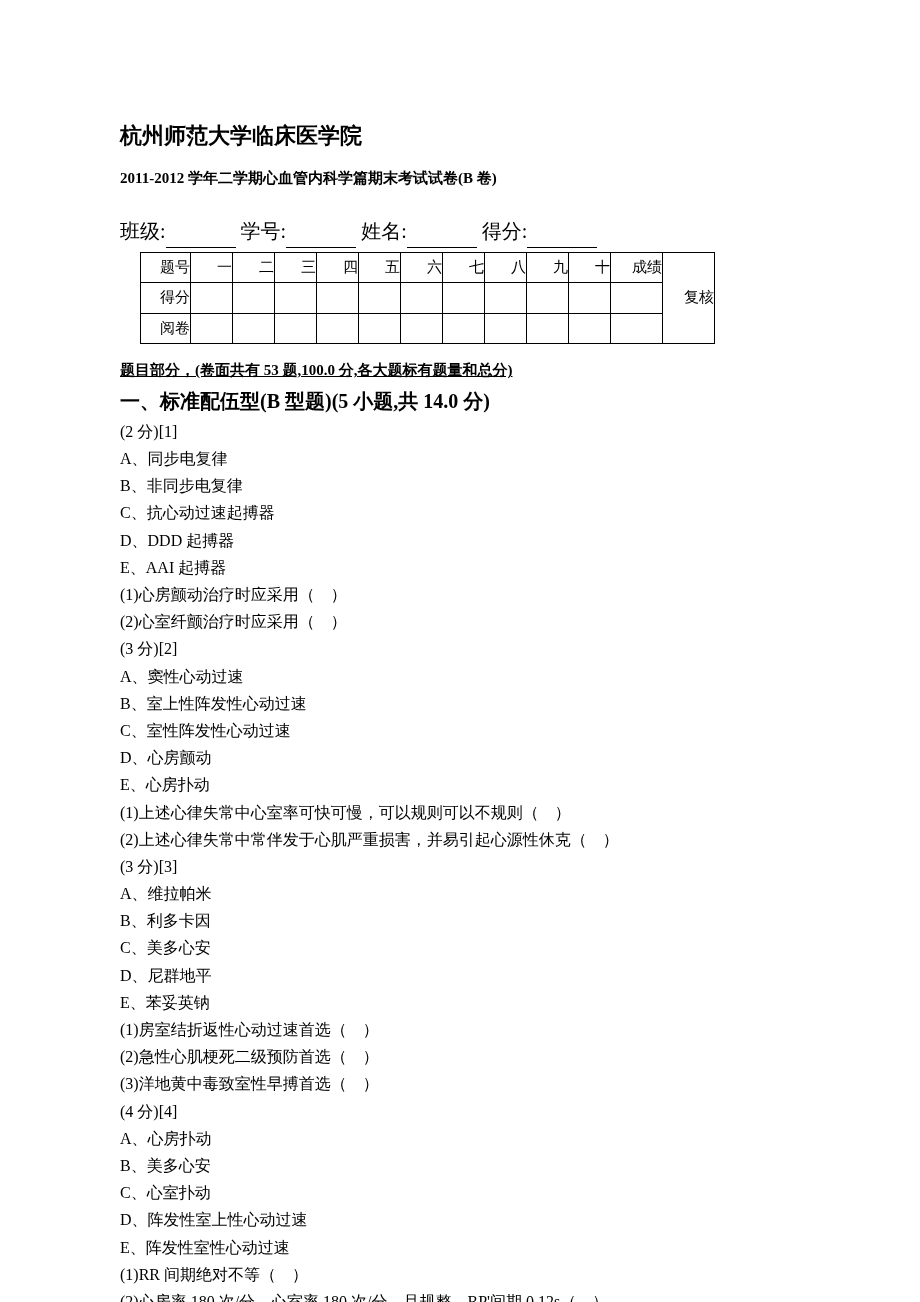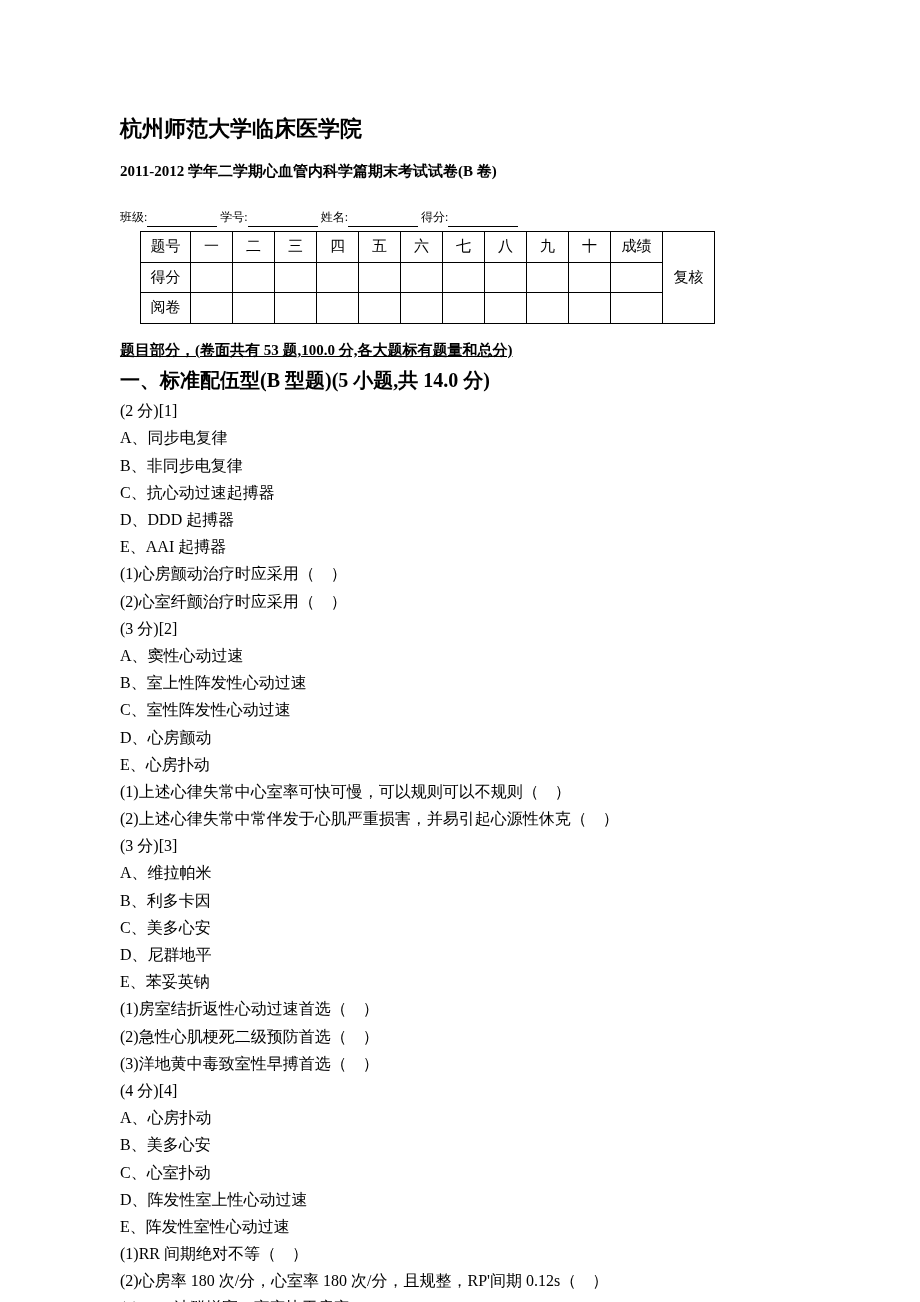--- a/index.html
+++ b/index.html
@@ -10,43 +10,44 @@
       color: #000;
       background: #fff;
       padding: 110px 120px 60px 120px;
       width: 920px;
     }
     .title {
       font-size: 22px;
       font-weight: bold;
       font-family: "SimHei", "黑体", sans-serif;
       margin-bottom: 12px;
+      margin-top: 7px;
     }
     .subtitle {
       font-weight: bold;
       font-size: 15px;
       margin-bottom: 22px;
     }
-    .info-row { margin-bottom: 4px; font-size: 12px; }
+    .info-row { margin-bottom: 4px; font-size: 20px; }
     .info-row span.underline {
       display: inline-block;
       border-bottom: 1px solid #000;
       min-width: 70px;
       height: 18px;
       vertical-align: bottom;
     }
     table.score {
       border-collapse: collapse;
       margin: 4px 0 6px 20px;
       font-size: 15px;
     }
     table.score td {
       border: 1px solid #000;
       padding: 2px 0;
-      text-align: center;
+      text-align: right;
       min-width: 42px;
       height: 26px;
     }
     table.score td.label { min-width: 50px; }
     table.score td.wide { min-width: 52px; }
     .section-note { font-weight: bold; font-size: 15px; margin-top: 14px; text-decoration: underline; }
     .section-head { font-weight: bold; font-size: 20px; }
     .line { font-size: 16px; }
   </style>
 </head>

